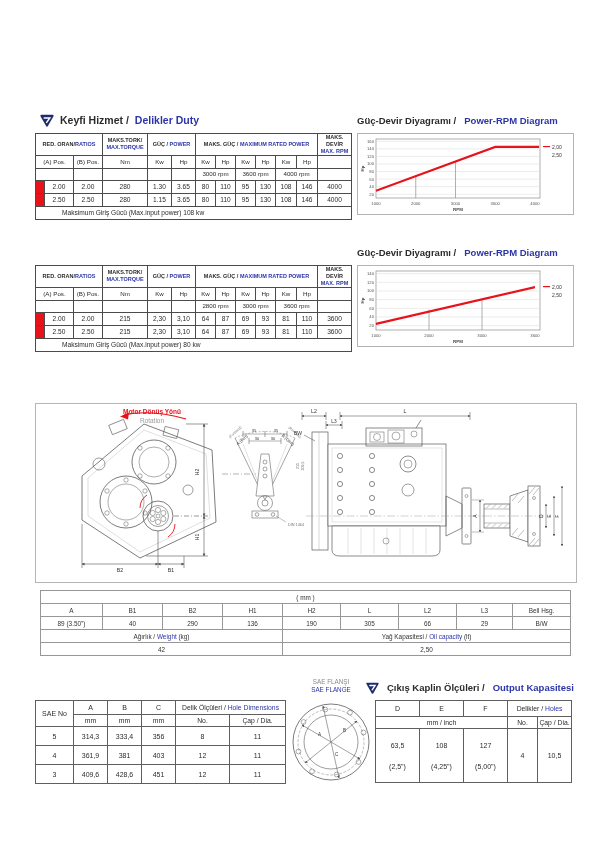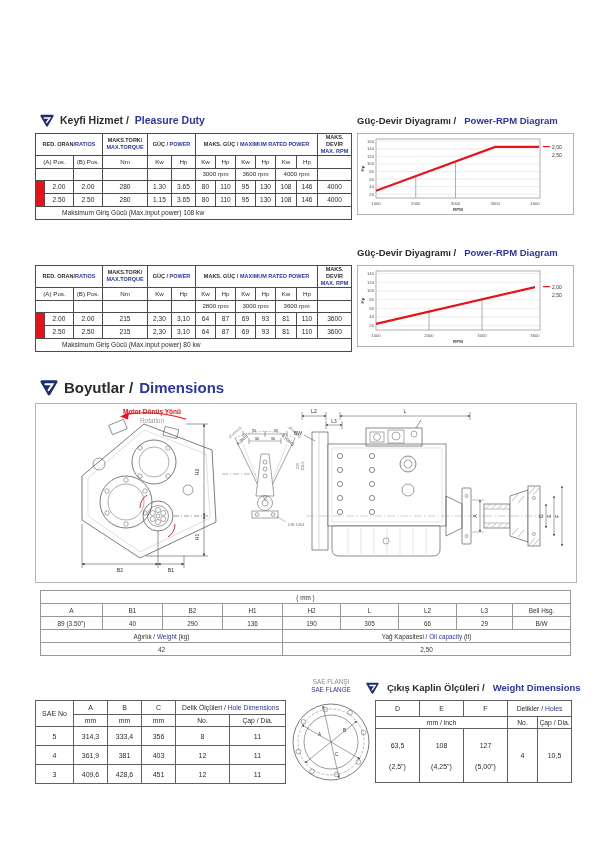--- a/index.html
+++ b/index.html
@@ -37,21 +37,21 @@
 <body>
 
 <div class="page">
 
   <div class="abs sec-title t-md" style="left:40px;top:113px;">
     <svg width="14" height="14" viewBox="0 0 20 20">
       <path d="M2,4 L18,4 L10,18 Z" fill="#1e2d6e" stroke="#1e2d6e" stroke-width="3" stroke-linejoin="round"></path>
       <path d="M6,7 L14,7 L9.5,13.5" stroke="#ffffff" stroke-width="2.1" fill="none" stroke-linecap="round"></path>
     </svg>
     <span>Keyfi Hizmet / </span>
-      <span class="blue">Pleasure Duty</span>
+      <span class="blue">Delikler Duty</span>
   </div>
 
   <table class="abs duty" style="left:35px;top:133px;">
     <colgroup>
         <col style="width:9px">
         <col style="width:29px">
         <col style="width:29px">
         <col style="width:45px">
         <col style="width:24px">
         <col style="width:24px">
@@ -288,28 +288,20 @@
         <line x1="71" y1="64" x2="71" y2="43.61029411764706" stroke="#9a9a9a" stroke-width="0.8"></line>
         <line x1="124" y1="64" x2="124" y2="32.76470588235294" stroke="#9a9a9a" stroke-width="0.8"></line>
         <polyline points="18,57.49264705882353 177,20.61764705882353" fill="none" stroke="#e8121a" stroke-width="1.4"></polyline>
         <polyline points="18,58.36029411764706 177,21.485294117647058" fill="none" stroke="#e8121a" stroke-width="1.4"></polyline>
         <line x1="185" y1="20.61764705882353" x2="192" y2="20.61764705882353" stroke="#e8121a" stroke-width="1.2"></line>
         <text x="194" y="22.61764705882353" font-size="5" fill="#333">2,00</text>
         <text x="194" y="30.61764705882353" font-size="5" fill="#333">2,50</text>
       </svg>
   </div>
 
-  <div class="abs sec-title t-lg" style="left:40px;top:378px;">
-    <svg width="18" height="18" viewBox="0 0 20 20">
-      <path d="M2,4 L18,4 L10,18 Z" fill="#1e2d6e" stroke="#1e2d6e" stroke-width="3" stroke-linejoin="round"></path>
-      <path d="M6,7 L14,7 L9.5,13.5" stroke="#ffffff" stroke-width="2.1" fill="none" stroke-linecap="round"></path>
-    </svg>
-    <span>Boyutlar / </span>
-      <span class="blue">Dimensions</span>
-  </div>
 
   <div class="abs draw-box" style="left:35px;top:403px;width:540px;height:178px;">
     <svg width="540" height="178" viewBox="0 0 540 178">
       <defs>
         <marker id="arw1" viewBox="0 0 8 8" refX="7" refY="4" markerWidth="5" markerHeight="5" orient="auto-start-reverse">
           <path d="M0,0 L8,4 L0,8 Z" fill="#555"></path>
         </marker>
       </defs>
 
       <g>
@@ -637,21 +629,21 @@
     <text x="55" y="56" font-size="4.6" fill="#333">B</text>
     <text x="47" y="80" font-size="4.6" fill="#333">C</text>
   </svg>
 
   <div class="abs sec-title t-sm" style="left:366px;top:681px;">
     <svg width="13" height="13" viewBox="0 0 20 20">
       <path d="M2,4 L18,4 L10,18 Z" fill="#1e2d6e" stroke="#1e2d6e" stroke-width="3" stroke-linejoin="round"></path>
       <path d="M6,7 L14,7 L9.5,13.5" stroke="#ffffff" stroke-width="2.1" fill="none" stroke-linecap="round"></path>
     </svg>
     <span>Çıkış Kaplin Ölçüleri / </span>
-      <span class="blue">Weight Dimensions</span>
+      <span class="blue">Output Kapasitesi</span>
   </div>
 
   <table class="abs bt out" style="left:375px;top:700px;">
     <colgroup>
         <col style="width:44px">
         <col style="width:44px">
         <col style="width:44px">
         <col style="width:30px">
         <col style="width:34px">
       </colgroup>

